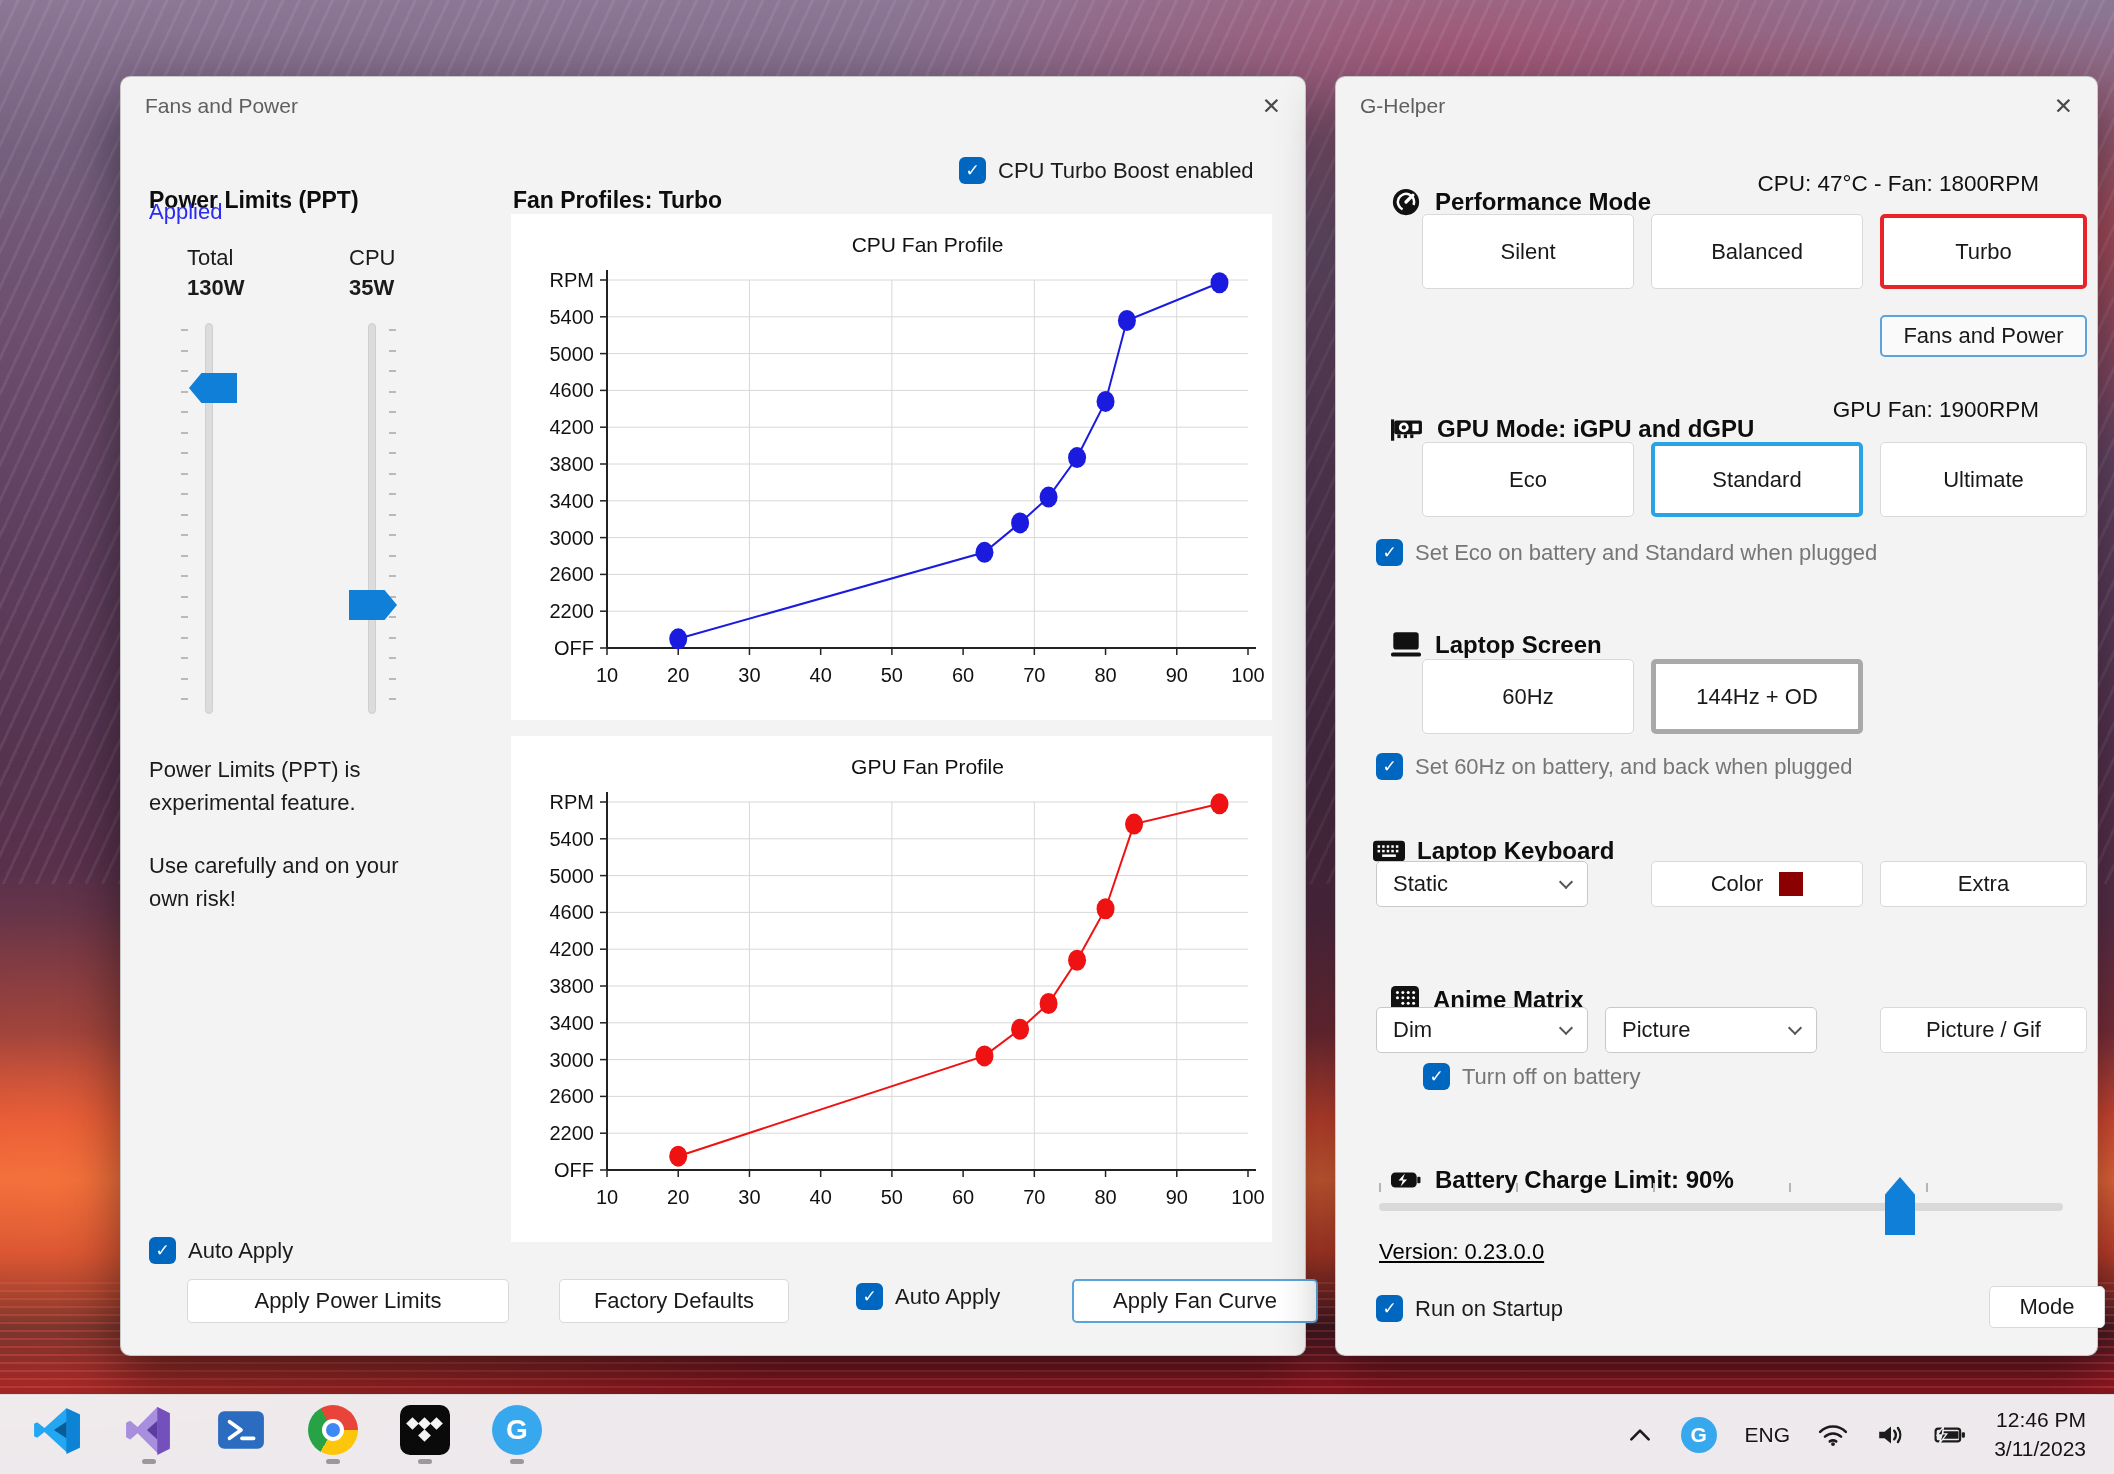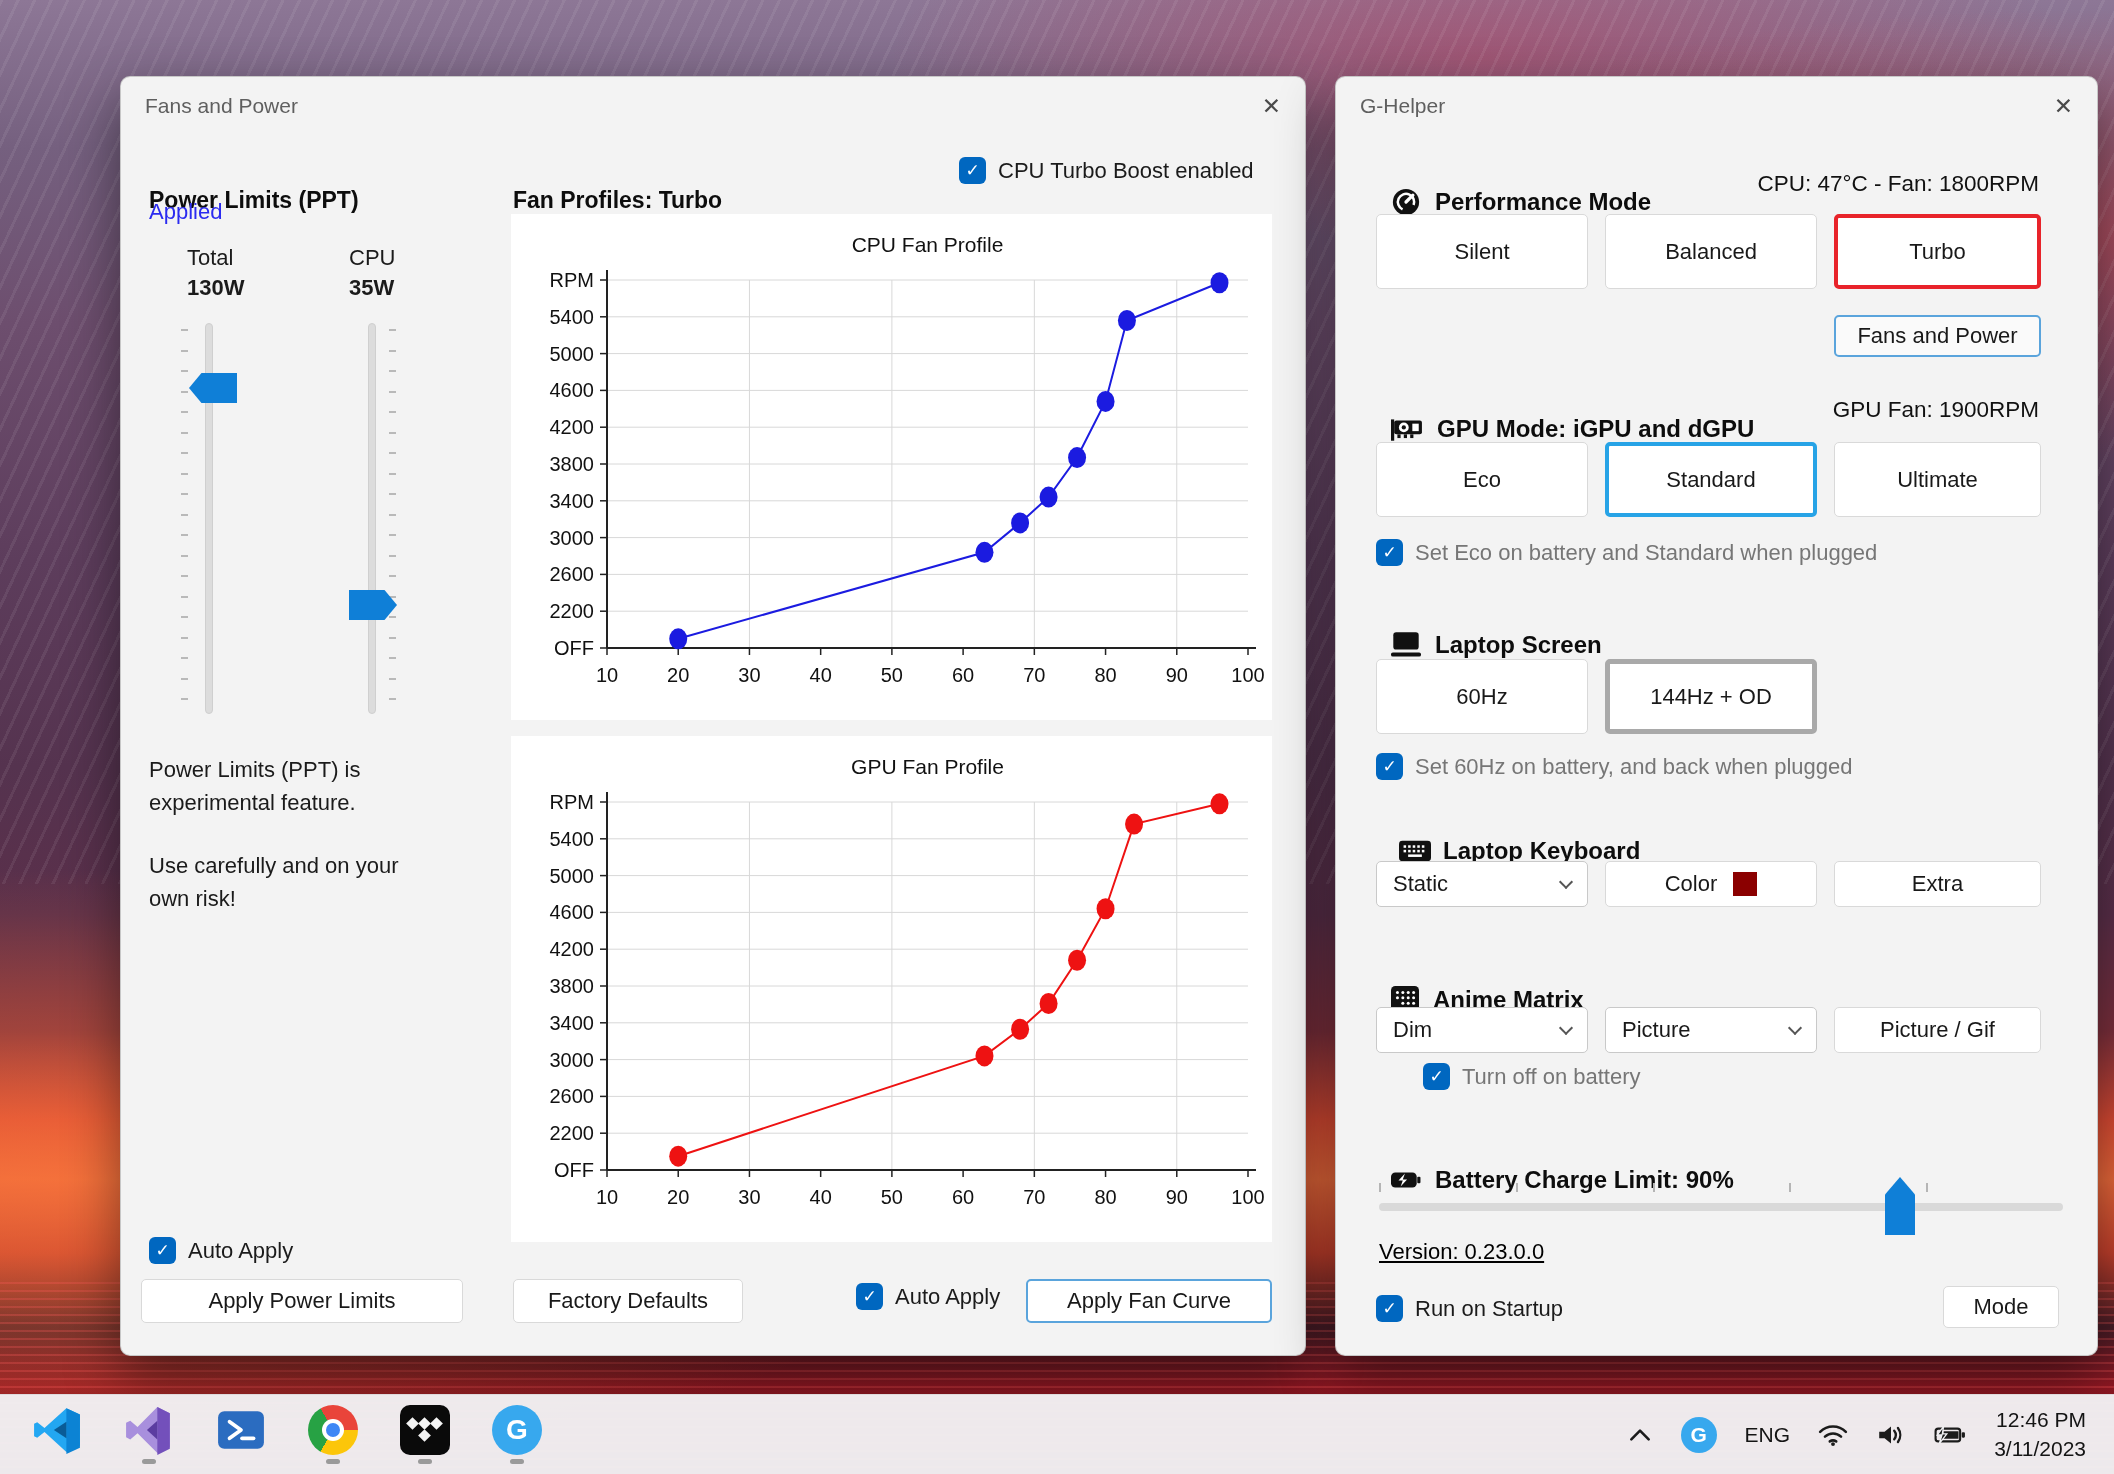--- a/index.html
+++ b/index.html
@@ -25,21 +25,21 @@
     display:flex; align-items:center; padding:0 24px; color:#5f5f5f; font-size:21px; }
   .titlebar .close { margin-left:auto; color:#4a4a4a; font-size:23px; cursor:default; }
   .abs { position:absolute; }
   .h { font-weight:bold; font-size:24px; color:#0d0d0d; display:flex;
        align-items:center; gap:14px;margin-top:22px; }
   .h svg { flex:0 0 auto; }
   .stat { font-size:22.5px; color:#111; }
   .lbl { font-size:22px; color:#1b1b1b; }
   .b { font-weight:bold; }
   .btn { display:flex; align-items:center; justify-content:center; background:#fff;
-    border:1px solid #d9d9d9; border-radius:5px; font-size:22px; color:#191919; }
+    border:1px solid #d9d9d9; border-radius:5px; font-size:22px; color:#191919;margin-left:46px; }
   .sel-red  { border:4px solid #e8232a; }
   .sel-blue { border:4px solid #27a3e6; }
   .sel-gray { border:5px solid #a9a9a9; }
   .outline-blue { border:2px solid #5aa4dc; background:#fafafa; }
   .cbrow { display:flex; align-items:center; gap:12px; }
   .cb { width:27px; height:27px; border-radius:6px; background:#0067c0; color:#fff;
     display:flex; align-items:center; justify-content:center; flex:0 0 auto; }
   .cb::after { content:"\2713"; font-size:17px; }
   .cb-label { font-size:22px; color:#1b1b1b; white-space:nowrap; }
   .dim { color:#767676; }
@@ -337,21 +337,21 @@
     </svg>
     <span>Laptop Screen</span>
   </div>
   <div class="abs btn" style="left:40px; top:582px; width:212px; height:75px;">60Hz</div>
   <div class="abs btn sel-gray" style="left:269px; top:582px; width:212px; height:75px;">144Hz + OD</div>
   <div class="abs cbrow" style="left:40px; top:676px;">
     <span class="cb"></span>
     <span class="cb-label dim">Set 60Hz on battery, and back when plugged</span>
   </div>
 
-  <div class="abs h" style="left:63px; top:738px;gap:12px;">
+  <div class="abs h" style="left:37px; top:738px;gap:12px;">
     <svg width="32" height="24" viewBox="0 0 28 20">
       <rect x="0" y="1" width="28" height="18" rx="3" fill="#111"></rect>
       <g fill="#fff">
         <rect x="4" y="5" width="2.2" height="2.2"></rect>
           <rect x="8" y="5" width="2.2" height="2.2"></rect>
         <rect x="12" y="5" width="2.2" height="2.2"></rect>
           <rect x="16" y="5" width="2.2" height="2.2"></rect>
         <rect x="20" y="5" width="2.2" height="2.2"></rect>
         <rect x="4" y="9" width="2.2" height="2.2"></rect>
           <rect x="8" y="9" width="2.2" height="2.2"></rect>

